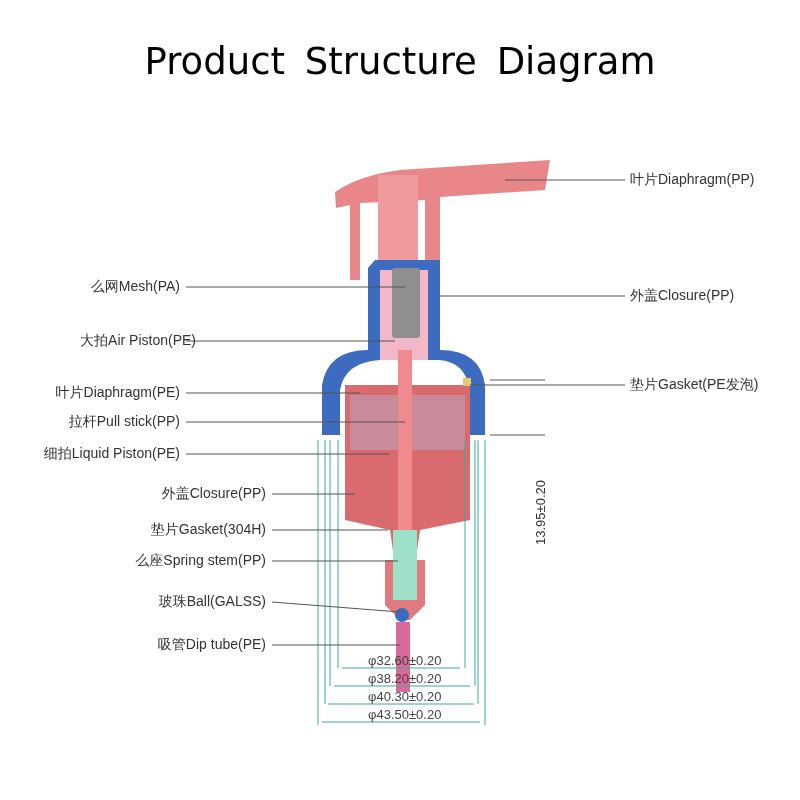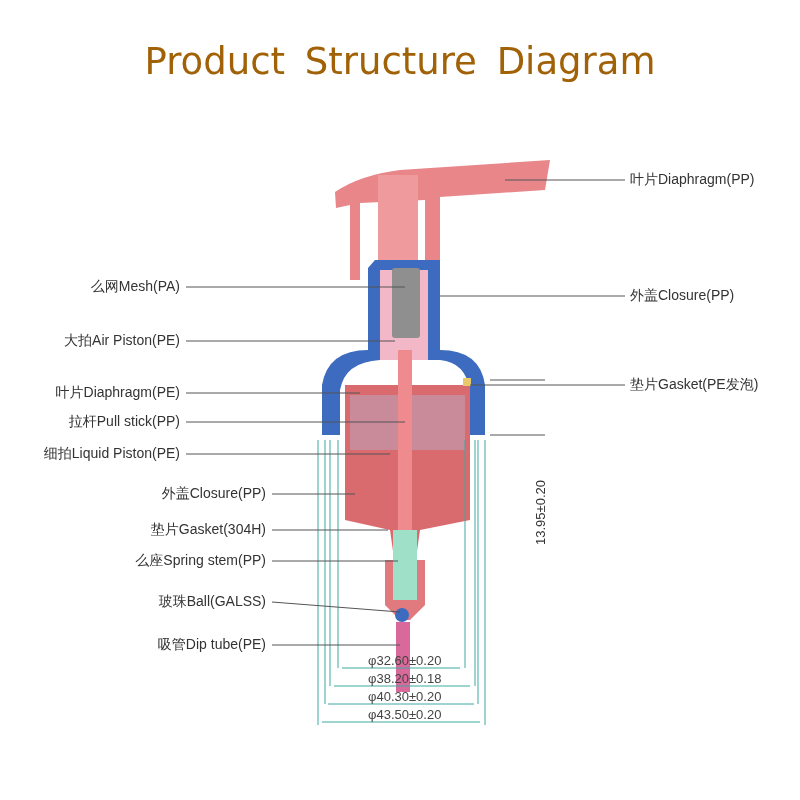--- a/index.html
+++ b/index.html
@@ -1,17 +1,17 @@
 <!DOCTYPE html>
 <html><head>
 <meta charset="utf-8">
 <style>
   html, body { margin: 0; padding: 0; background: #ffffff; }
   body { width: 800px; height: 800px; position: relative; overflow: hidden; font-family: "DejaVu Sans", sans-serif; }
-  .title { position: absolute; top: 40px; left: 0; width: 800px; text-align: center; font-size: 37px; color: #a16207; word-spacing: 8px; }
+  .title { position: absolute; top: 40px; left: 0; width: 800px; text-align: center; font-size: 37px; color: #000000; word-spacing: 8px; }
   .lbl { position: absolute; font-size: 14px; color: #333; white-space: nowrap; font-family: "Liberation Sans", sans-serif; }
   .lbl.left { text-align: center; }
   .dimtxt { position: absolute; font-size: 13px; color: #444; font-family: "Liberation Sans", sans-serif; white-space: nowrap; }
   .vert { position: absolute; font-size: 13px; color: #333; font-family: "Liberation Sans", sans-serif; transform: rotate(-90deg); transform-origin: left top; white-space: nowrap; }
   svg.diagram { position: absolute; left: 0; top: 0; }
 </style>
 </head>
 <body>
 
 <div class="title">Product Structure Diagram</div>
@@ -75,32 +75,32 @@
     <line x1="272" y1="645" x2="400" y2="645"></line>
     <line x1="505" y1="180" x2="625" y2="180"></line>
     <line x1="440" y1="296" x2="625" y2="296"></line>
     <line x1="470" y1="385" x2="625" y2="385"></line>
     <line x1="490" y1="380" x2="545" y2="380"></line>
     <line x1="490" y1="435" x2="545" y2="435"></line>
   </g>
 </svg>
 
 <div class="lbl left" style="right:620px;top:278px">么网Mesh(PA)</div>
-<div class="lbl left" style="right:620px;top:332px">大拍Air Piston(PE)</div>
+<div class="lbl left" style="right:604px;top:332px">大拍Air Piston(PE)</div>
 <div class="lbl left" style="right:620px;top:384px">叶片Diaphragm(PE)</div>
 <div class="lbl left" style="right:620px;top:413px">拉杆Pull stick(PP)</div>
 <div class="lbl left" style="right:620px;top:445px">细拍Liquid Piston(PE)</div>
 <div class="lbl left" style="right:534px;top:485px">外盖Closure(PP)</div>
 <div class="lbl left" style="right:534px;top:521px">垫片Gasket(304H)</div>
 <div class="lbl left" style="right:534px;top:552px">么座Spring stem(PP)</div>
 <div class="lbl left" style="right:534px;top:593px">玻珠Ball(GALSS)</div>
 <div class="lbl left" style="right:534px;top:636px">吸管Dip tube(PE)</div>
 
 <div class="lbl" style="left:630px;top:171px">叶片Diaphragm(PP)</div>
 <div class="lbl" style="left:630px;top:287px">外盖Closure(PP)</div>
 <div class="lbl" style="left:630px;top:376px">垫片Gasket(PE发泡)</div>
 
 <div class="vert" style="left:533px;top:545px">13.95±0.20</div>
 
 <div class="dimtxt" style="left:368px;top:653px">φ32.60±0.20</div>
-<div class="dimtxt" style="left:368px;top:671px">φ38.20±0.18</div>
+<div class="dimtxt" style="left:368px;top:671px">φ38.20±0.20</div>
 <div class="dimtxt" style="left:368px;top:689px">φ40.30±0.20</div>
 <div class="dimtxt" style="left:368px;top:707px">φ43.50±0.20</div>
 
 </body></html>

